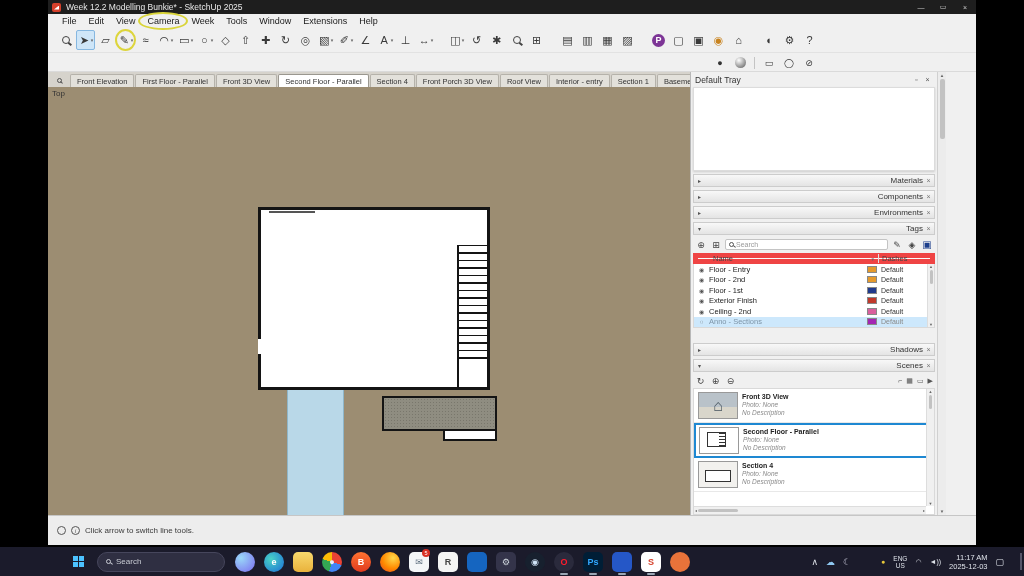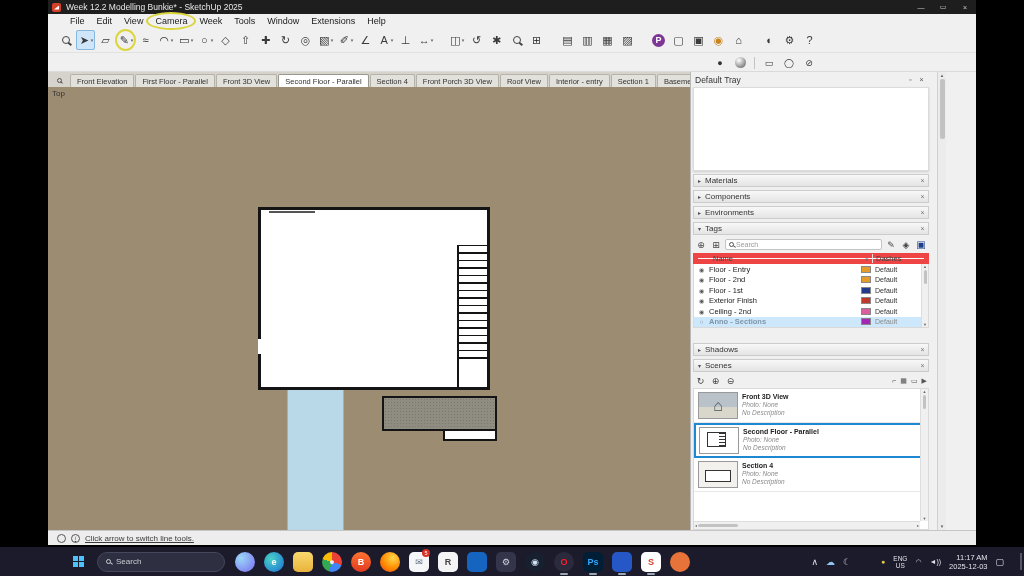--- a/index.html
+++ b/index.html
@@ -8,21 +8,21 @@
 
   
   .app { position:absolute; left:48px; top:0; width:928px; height:545px; display:flex; flex-direction:column; background:#f0f0f0; }
 
   .titlebar { height:14px; background:#1e1e1e; display:flex; align-items:center; color:#e8e8e8; font-size:8.5px; flex:0 0 auto; }
   .su-logo { width:9px; height:9px; margin:0 5px 0 4px; background:#d5402b; border-radius:2px; position:relative; }
   .su-logo::after { content:""; position:absolute; left:2px; top:3px; width:5px; height:4px; background:#fff; clip-path:polygon(0 100%,100% 0,100% 100%); }
   .win-controls { margin-left:auto; display:flex; }
   .win-btn { width:22px; height:14px; display:flex; align-items:center; justify-content:center; font-size:7px; color:#ccc; }
 
-  .menubar { height:14px; display:flex; align-items:center; padding-left:16px; font-size:9px; color:#1a1a1a; background:#f0f0f0; flex:0 0 auto; }
+  .menubar { height:14px; display:flex; align-items:center; padding-left:8px; font-size:9px; color:#1a1a1a; background:#f0f0f0; flex:0 0 auto; }
   .menu-item { padding:0 6px; position:relative; }
   .menu-item.circled::after { content:""; position:absolute; left:-3px; top:-4px; right:-3px; bottom:-4px; border:2px solid #d9d43a; border-radius:50%; }
 
   .toolbar { height:25px; display:flex; align-items:center; padding:0 8px; gap:1px; background:#f0f0f0; border-bottom:1px solid #e2e2e2; flex:0 0 auto; }
   .tool { height:20px; min-width:19px; display:flex; align-items:center; justify-content:center; position:relative; color:#3a3a3a; font-size:11px; border:1px solid transparent; border-radius:2px; }
   .tool .glyph { display:flex; align-items:center; justify-content:center; min-width:13px; height:14px; line-height:14px; }
   .tool.active { background:#cfe6f8; border-color:#86b7e0; }
   .tool.gap { margin-left:11px; }
   .tool.has-caret::after { content:"▾"; font-size:5px; color:#666; }
   .tool.circled::before { content:""; position:absolute; left:-2px; top:-2px; right:-2px; bottom:-2px; border:2px solid #ddd53c; border-radius:50%; pointer-events:none; }
@@ -54,48 +54,48 @@
   .plan-topline { position:absolute; left:8px; top:1px; width:46px; height:2px; background:#555; }
   .stairs { position:absolute; right:0; top:35px; bottom:0; width:30px; border-left:2px solid #141414; }
   .treads { position:absolute; left:0; right:0; top:0; height:112px; background:repeating-linear-gradient(to bottom,#141414 0 1.5px,transparent 1.5px 7.5px); }
   .stairs-landing { position:absolute; left:0; right:0; top:112px; bottom:0; border-top:2px solid #141414; }
   .door-notch { position:absolute; left:-3px; top:128px; width:3px; height:17px; background:#fff; border-top:1.5px solid #141414; border-bottom:1.5px solid #141414; }
   .blue-strip { position:absolute; left:239px; top:303px; width:57px; height:140px; background:#b9d8e8; border-left:1px solid #8fb6c9; border-right:1px solid #8fb6c9; }
   .deck { position:absolute; left:334px; top:309px; width:115px; height:35px; background-color:#8f8d81; background-image:radial-gradient(#79776c 0.8px, transparent 0.8px); background-size:3px 3px; border:2px solid #141414; }
   .step { position:absolute; left:395px; top:342px; width:54px; height:12px; background:#fff; border:2px solid #141414; }
 
   
-  .traycol { width:256px; display:flex; border-left:1px solid #b8b8b8; background:#f0f0f0; min-height:0;gap:6px; }
+  .traycol { width:256px; display:flex; border-left:1px solid #b8b8b8; background:#f0f0f0; min-height:0; }
   .tray-main { flex:1; display:flex; flex-direction:column; min-width:0; }
   .tray-header { height:15px; display:flex; align-items:center; padding:0 4px; font-size:8.5px; color:#333; flex:0 0 auto; }
   .tray-title { flex:1; }
   .tray-hbtn { width:11px; text-align:center; font-size:7px; color:#555; }
   .tray-empty { height:84px; background:#fff; border:1px solid #dcdcdc; margin:0 2px; box-shadow:0 1px 2px rgba(0,0,0,0.15); flex:0 0 auto; }
 
   .sec { height:13px; margin:3px 2px 0; display:flex; align-items:center; background:linear-gradient(#f8f8f8,#e4e4e4); border:1px solid #cccccc; font-size:8px; color:#333; flex:0 0 auto; }
   .sec .chev { width:11px; text-align:center; font-size:6px; color:#555; }
-  .sec .label { flex:1; }
+  .sec .label { flex:1;text-align:right; }
   .sec .close { width:11px; text-align:center; font-size:7px; color:#777; }
 
   .tags-body { margin:2px 2px 12px; flex:0 0 auto; }
   .tags-toolbar { height:15px; display:flex; align-items:center; gap:3px; padding:0 2px; }
   .tt-btn { width:12px; height:12px; display:flex; align-items:center; justify-content:center; font-size:9px; color:#444; }
   .tt-btn.purge { color:#1d3f8c; font-size:10px; }
   .tags-search { flex:1; height:11px; background:#fff; border:1px solid #c4c4c4; border-radius:2px; display:flex; align-items:center; padding:0 3px; gap:2px; }
   .ts-input { border:none; outline:none; flex:1; min-width:0; font-size:7px; color:#444; background:transparent; font-family:inherit; }
   .ts-input::placeholder { color:#999; }
   .tags-header { height:11px; display:flex; align-items:center; font-size:7.5px; color:#444; border:5px solid #ef4444; background:#fafafa; margin-top:1px; }
   .th-eye { width:15px; }
   .th-name { flex:1; display:flex; align-items:center; }
   .th-name .sort { margin-left:auto; font-size:5px; padding-right:4px; color:#666; }
   .th-dashes { width:52px; border-left:1px solid #e0e0e0; padding-left:3px; }
   .tags-rows { background:#fff; border:1px solid #d9d9d9; border-top:none; position:relative; }
   .tag-row { height:10.5px; display:flex; align-items:center; font-size:7.5px; color:#222; padding-right:8px; }
   .tag-row.selected { background:#cde8fc; }
-  .tag-row.selected .tname { color:#7e95a8;font-weight:bold; }
+  .tag-row.selected .tname { color:#7e95a8; }
   .tag-row.selected .dashes { color:#8a8a8a; }
   .tag-row .eye { width:15px; text-align:center; font-size:6px; color:#555; }
   .tag-row .tname { flex:1; white-space:nowrap; overflow:hidden; }
   .tag-row .swatch { width:10px; height:7px; border:1px solid #888; margin-right:4px; flex:0 0 auto; }
   .tag-row .dashes { width:45px; font-size:7px; color:#333; flex:0 0 auto; }
   .tags-sb { position:absolute; right:0; top:0; bottom:0; width:7px; background:#f0f0f0; border-left:1px solid #ddd; display:flex; flex-direction:column; align-items:center; font-size:4px; color:#666; }
   .sb-thumb { width:3px; height:14px; background:#c2c2c2; border-radius:2px; margin:1px 0; }
   .sb-fill { flex:1; }
 
   .scenes-body { flex:1; margin:2px 2px 0; display:flex; flex-direction:column; min-height:0; }
@@ -118,21 +118,21 @@
   .scene-photo, .scene-desc { font-size:6.5px; font-style:italic; color:#8a8a8a; white-space:nowrap; }
   .scenes-sb { position:absolute; right:0; top:0; bottom:8px; width:8px; background:#f0f0f0; border-left:1px solid #ddd; display:flex; flex-direction:column; align-items:center; font-size:4px; color:#666; }
   .scenes-hsb { position:absolute; left:0; right:8px; bottom:0; height:8px; background:#f0f0f0; border-top:1px solid #ddd; display:flex; align-items:center; font-size:4px; color:#666; padding:0 1px; }
   .hsb-thumb { height:3px; width:40px; background:#c2c2c2; border-radius:2px; margin:0 1px; }
   .hsb-fill { flex:1; }
 
   .tray-scroll { width:9px; background:#ececec; border-left:1px solid #d0d0d0; display:flex; flex-direction:column; align-items:center; font-size:4.5px; color:#666; flex:0 0 auto; padding:1px 0; }
   .tray-scroll .sb-thumb { width:5px; height:60px; }
 
   
-  .statusbar { height:15px; background:#ededed; border-top:1px solid #c6c6c6; display:flex; align-items:center; gap:5px; padding:0 9px; font-size:8px; color:#3a3a3a; flex:0 0 auto;text-decoration:underline; }
+  .statusbar { height:30px; background:#ededed; border-top:1px solid #c6c6c6; display:flex; align-items:center; gap:5px; padding:0 9px; font-size:8px; color:#3a3a3a; flex:0 0 auto; }
   .geo-icon { width:9px; height:9px; border:1px solid #555; border-radius:50%; flex:0 0 auto; }
   .info-icon { width:9px; height:9px; border:1px solid #555; border-radius:50%; display:flex; align-items:center; justify-content:center; font-size:6px; font-style:italic; color:#555; flex:0 0 auto; }
 
   
   .taskbar { position:absolute; left:0; top:547px; width:1024px; height:29px; background:#1b1b2b; display:flex; align-items:center; padding:0 4px; }
   .tb-start { margin-left:62px; width:24px; height:24px; display:flex; align-items:center; justify-content:center; flex:0 0 auto; }
   .win-logo { width:11px; height:11px; display:grid; grid-template-columns:1fr 1fr; gap:1px; }
   .win-logo span { background:#4cc2ff; }
   .tb-search { width:128px; height:20px; margin-left:7px; background:#2f2f42; border:1px solid #46465c; border-radius:10px; display:flex; align-items:center; gap:5px; padding:0 8px; color:#c9ccd4; font-size:8px; flex:0 0 auto; }
   .tb-search .mini-mag { border-color:#c9ccd4; }

